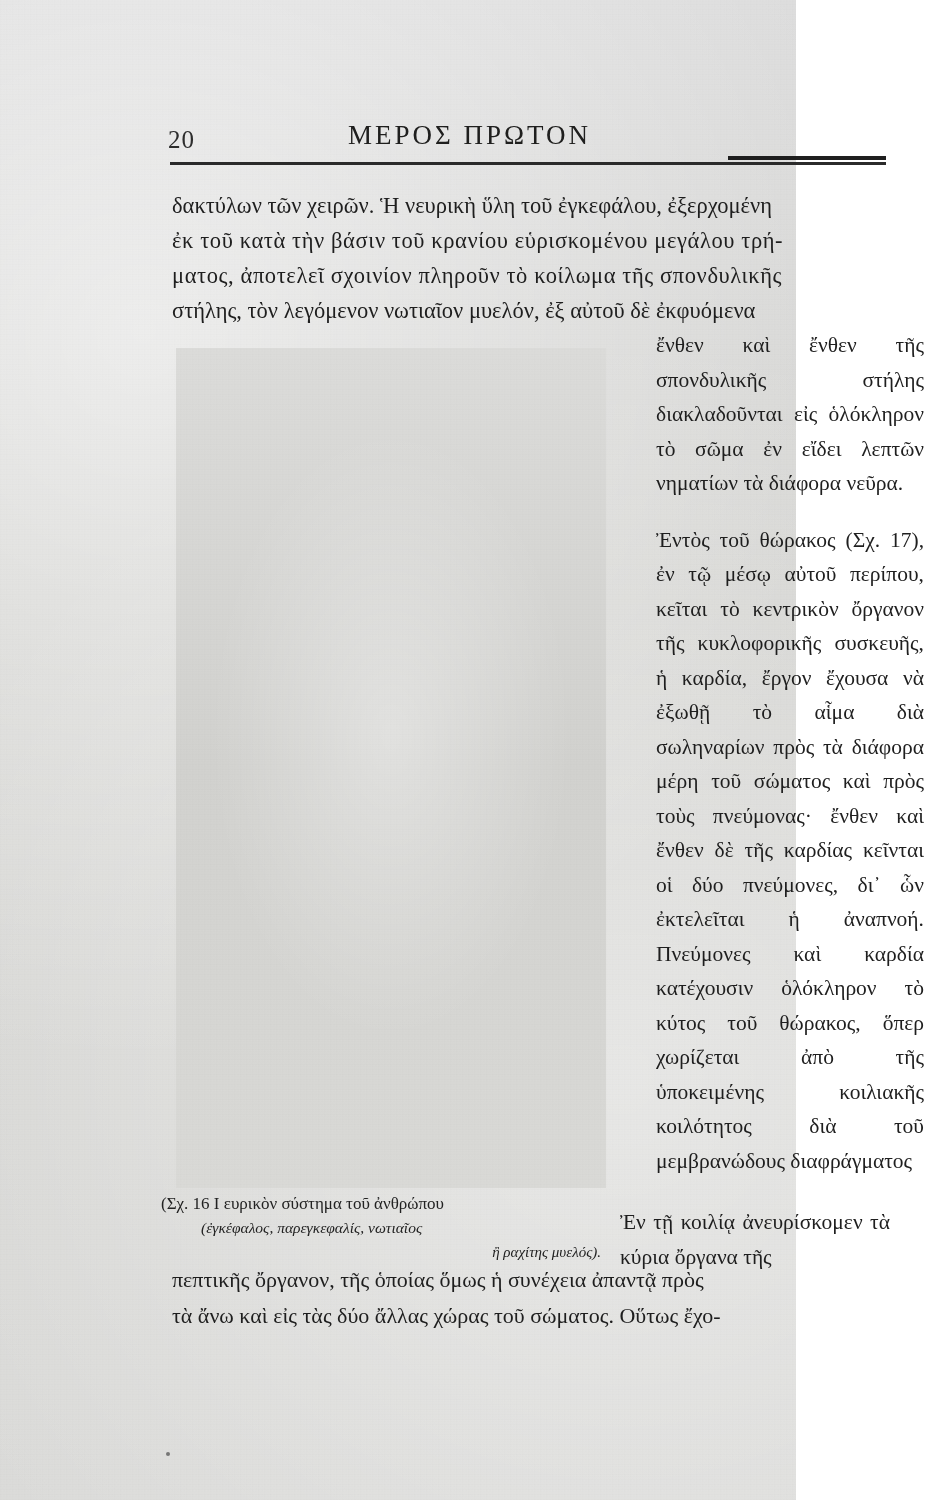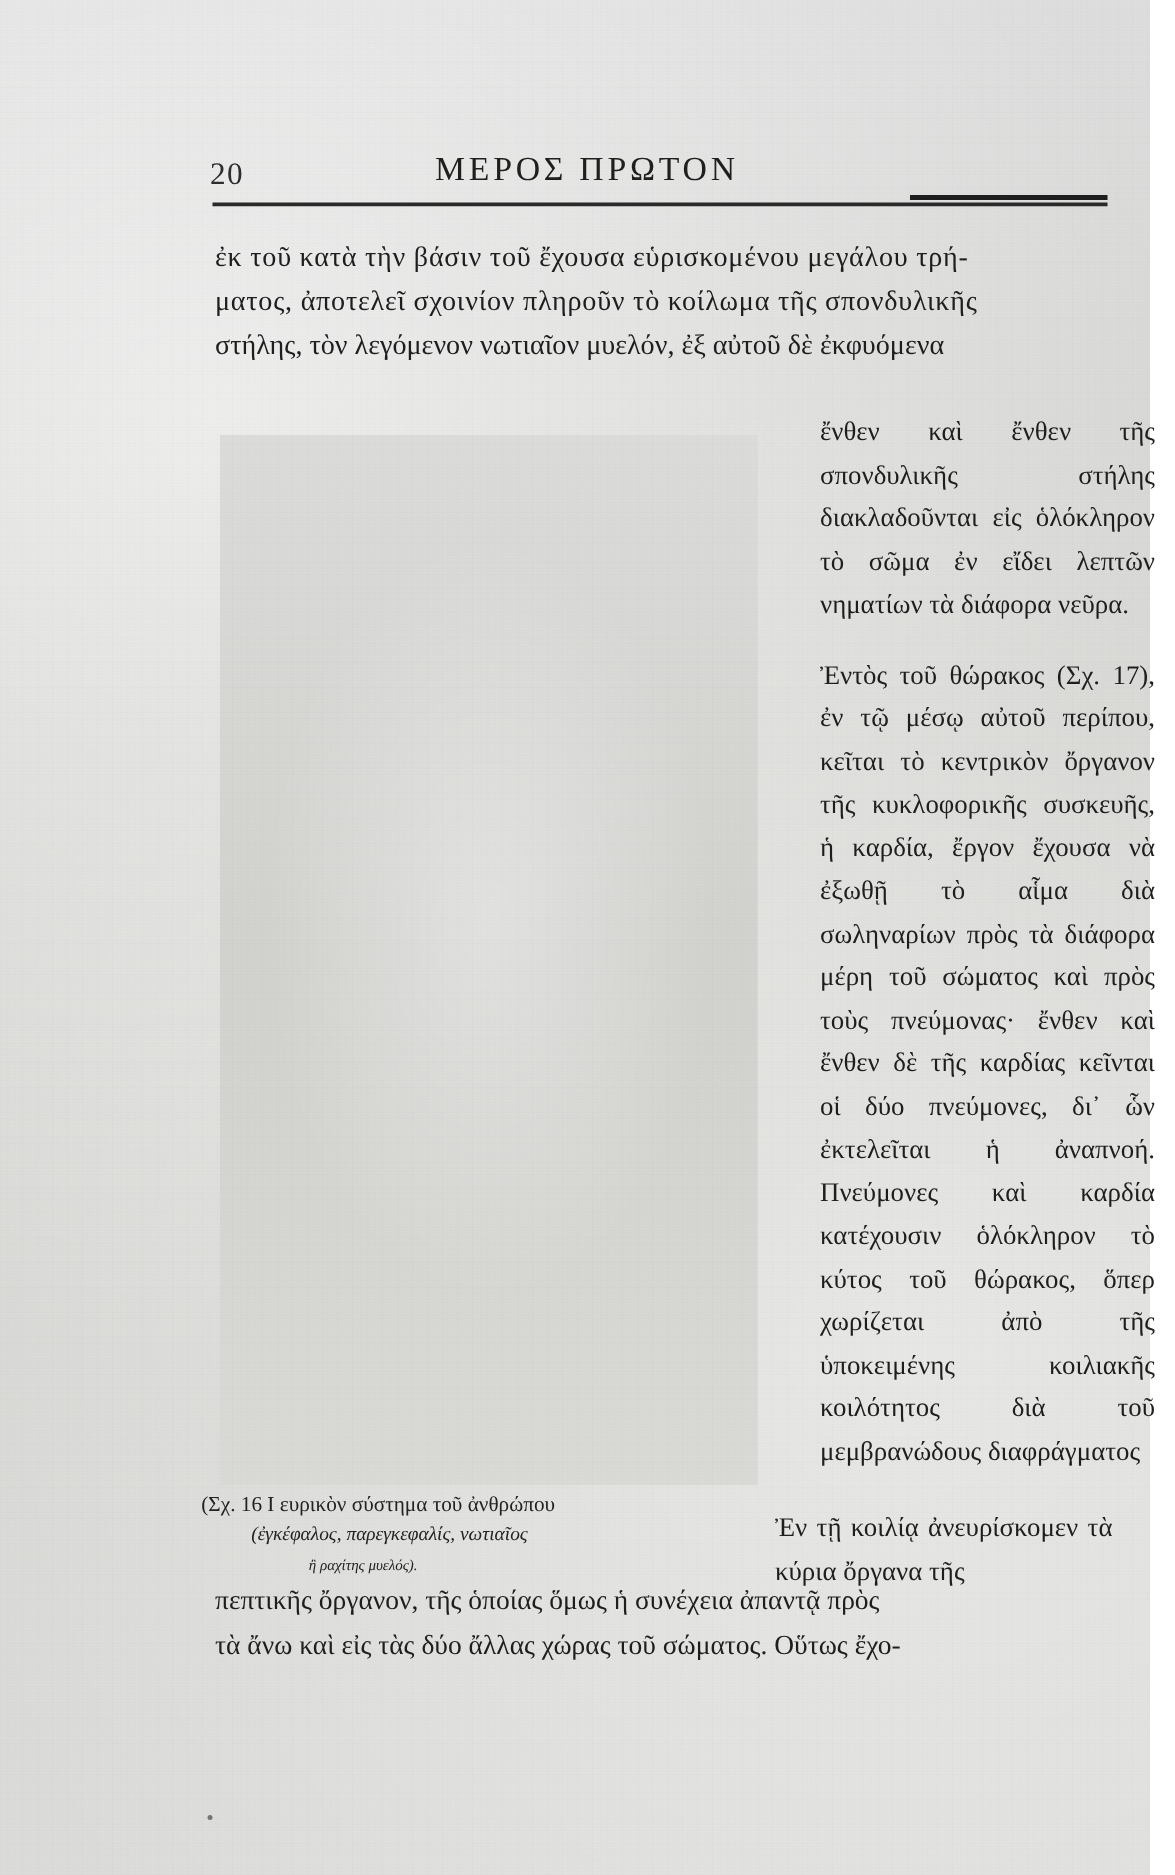--- a/index.html
+++ b/index.html
@@ -10,21 +10,21 @@
   body {
     width: 940px;
     height: 1500px;
     overflow: hidden;
     font-family: "Liberation Serif", serif;
   }
 
   
   .page {
     position: relative;
-    width: 920px;
+    width: 796px;
     height: 1500px;
     background: #d9d9d6;
     background-image:
       radial-gradient(circle at 18% 22%, rgba(255,255,255,0.55) 0%, rgba(255,255,255,0) 55%),
       radial-gradient(circle at 78% 72%, rgba(255,255,255,0.40) 0%, rgba(255,255,255,0) 60%),
       linear-gradient(180deg, #dedede 0%, #d5d5d2 40%, #dcdcda 100%);
     box-sizing: border-box;
   }
   .grain {
     position: absolute;
@@ -132,21 +132,21 @@
     position: absolute;
     left: 161px;
     top: 1192px;
     width: 440px;
     font-size: 17px;
     line-height: 24px;
     color: #232323;
   }
   .fig-caption .c1 { display: block; }
   .fig-caption .c2 { display: block; padding-left: 40px; font-style: italic; font-size: 15.5px; }
-  .fig-caption .c3 { display: block; padding-left: 86px; font-style: italic; font-size: 12px; }
+  .fig-caption .c3 { display: block; padding-left: 86px; font-style: italic; font-size: 15px; text-align: right; }
 
   
   .tail-right {
     position: absolute;
     left: 620px;
     top: 1186px;
     width: 270px;
     font-size: 21.5px;
     line-height: 35px;
     color: #1f1f1f;
@@ -178,21 +178,22 @@
 <div class="page">
 
   <div class="header">
     <div class="folio">20</div>
     <div class="running-title">ΜΕΡΟΣ ΠΡΩΤΟΝ</div>
     <div class="header-rule"></div>
     <div class="header-rule-short"></div>
   </div>
 
   <div class="para top-para">
-    <span class="ln sp">ἐκ τοῦ κατὰ τὴν βάσιν τοῦ ἔχουσα εὑρισκομένου μεγάλου τρή-</span>
+    <span class="ln">δακτύλων τῶν χειρῶν. Ἡ νευρικὴ ὕλη τοῦ ἐγκεφάλου, ἐξερχομένη</span>
+    <span class="ln sp">ἐκ τοῦ κατὰ τὴν βάσιν τοῦ κρανίου εὑρισκομένου μεγάλου τρή-</span>
     <span class="ln sp">ματος, ἀποτελεῖ σχοινίον πληροῦν τὸ κοίλωμα τῆς σπονδυλικῆς</span>
     <span class="ln">στήλης, τὸν λεγόμενον νωτιαῖον μυελόν, ἐξ αὐτοῦ δὲ ἐκφυόμενα</span>
   </div>
 
   <div class="figure">
     <div class="fig-plate"></div>
     <svg width="430" height="840" viewBox="0 0 430 840">
       <defs>
         <radialGradient id="bodyShade" cx="50%" cy="42%" r="62%">
           <stop offset="0%" stop-color="#c9c9c5"></stop>

